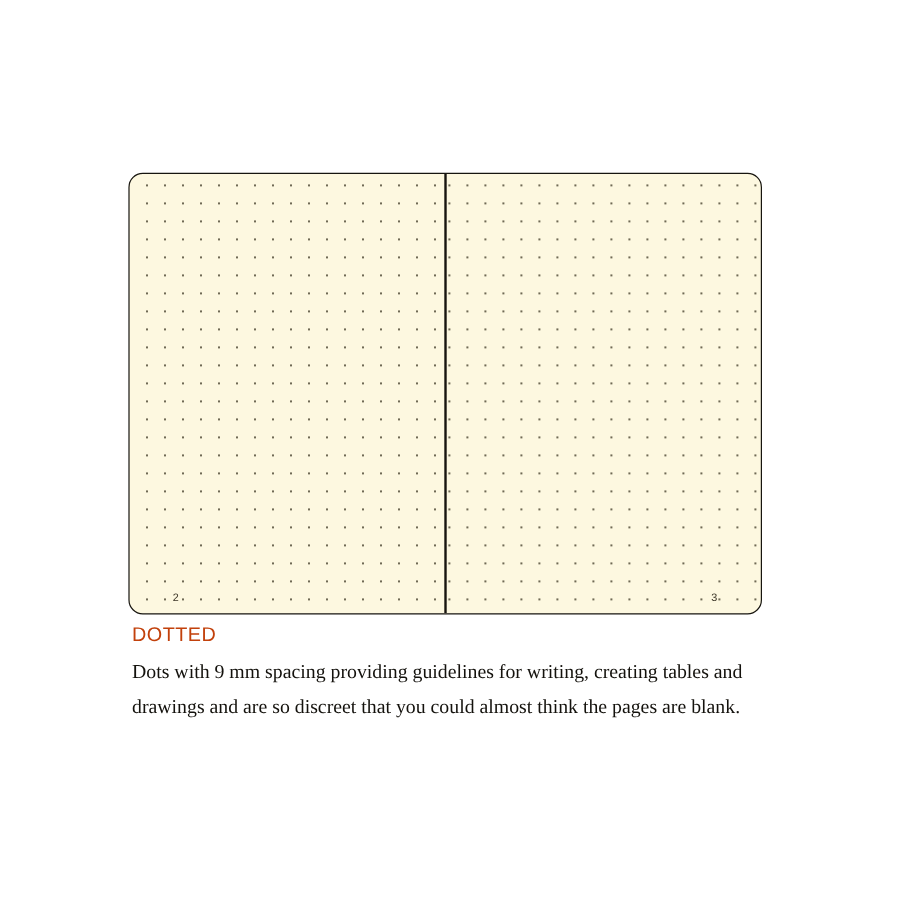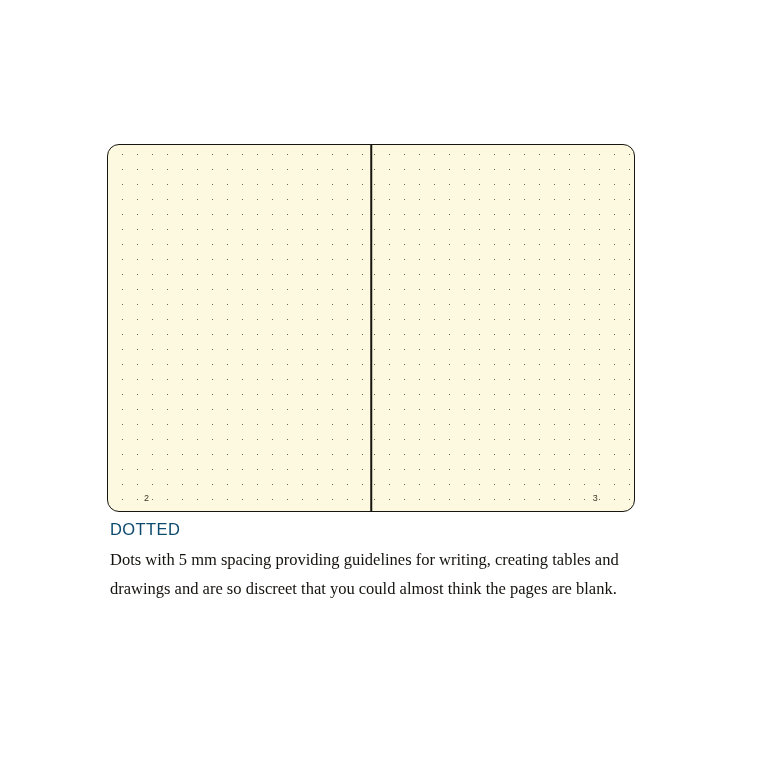--- a/index.html
+++ b/index.html
@@ -99,21 +99,21 @@
     position: absolute;
     left: 110px;
     top: 520px;
     width: 560px;
   }
 
   .caption-title {
     font-family: "Liberation Sans", sans-serif;
     font-size: 16.5px;
     letter-spacing: 0.4px;
-    color: #0c4a6e;
+    color: #c2410c;
     margin: 0 0 6px 0;
     font-weight: normal;
   }
 
   .caption-body {
     font-family: "Liberation Serif", serif;
     font-size: 16.5px;
     line-height: 1.78;
     color: #14120d;
     margin: 0;
@@ -137,16 +137,16 @@
         <div class="dotfield"></div>
         <span class="page-number page-number-right">3</span>
       </div>
 
       <div class="spine"></div>
     </div>
   </div>
 
   <div class="caption">
     <h2 class="caption-title">DOTTED</h2>
-    <p class="caption-body">Dots with 5 mm spacing providing guidelines for writing, creating tables and drawings and are so discreet that you could almost think the pages are blank.</p>
+    <p class="caption-body">Dots with 9 mm spacing providing guidelines for writing, creating tables and drawings and are so discreet that you could almost think the pages are blank.</p>
   </div>
 
 </div>
 
 </body></html>

